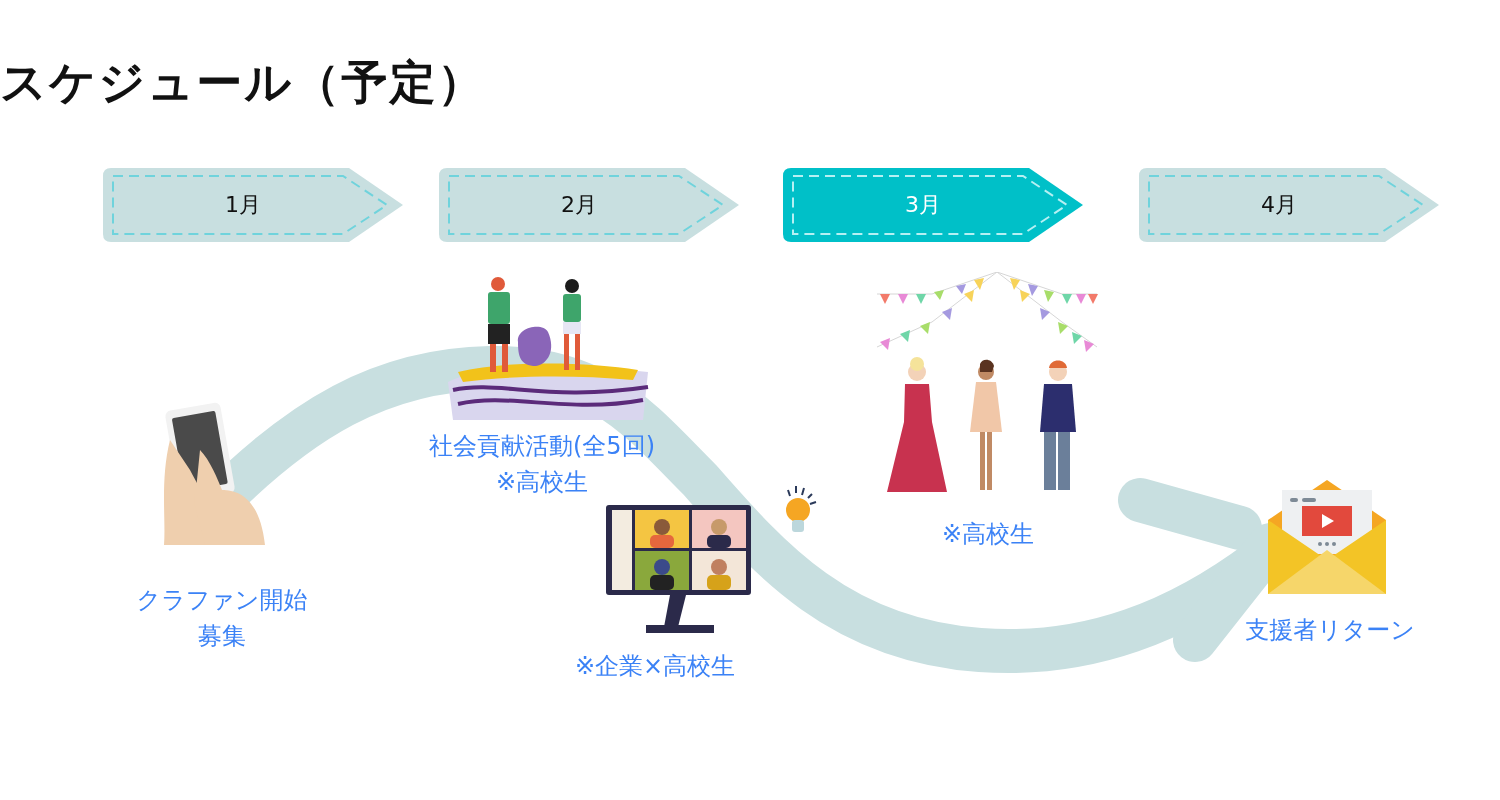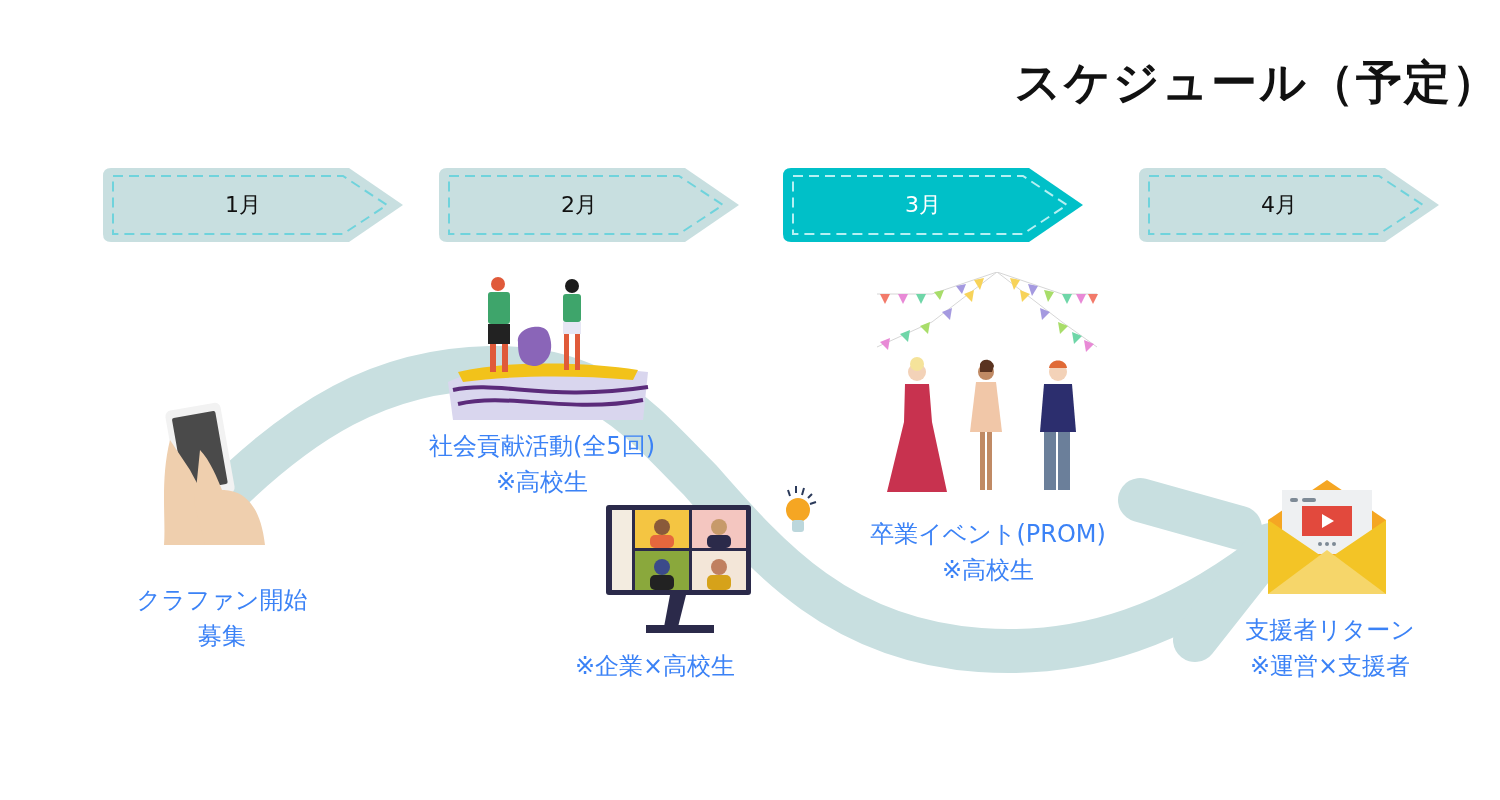--- a/index.html
+++ b/index.html
@@ -1,18 +1,18 @@
 <!DOCTYPE html>
 <html><head>
 <meta charset="utf-8">
 <style>
   html, body { margin:0; padding:0; background:#ffffff; }
   body { width:1500px; height:800px; position:relative; overflow:hidden;
          font-family:"DejaVu Sans","Liberation Sans",sans-serif; color:#111; }
-  .title { position:absolute; left:0; top:52px; width:1500px; text-align:right;
+  .title { position:absolute; left:0; top:52px; width:1500px; text-align:left;
            font-size:46px; font-weight:bold; letter-spacing:2px; color:#111; }
   .month { position:absolute; top:168px; width:304px; height:74px;text-decoration:underline; }
   .month svg { position:absolute; left:0; top:0; }
   .month .label { position:absolute; left:0; top:0; width:280px; height:74px;
                   line-height:74px; text-align:center; font-size:22px; color:#111; }
   .month.active .label { color:#ffffff; }
   #road { position:absolute; left:0; top:0; }
   .caption { position:absolute; text-align:center; font-size:24px; line-height:36px; color:#3b82f6; white-space:nowrap; }
   .illu { position:absolute; }
 </style>
@@ -167,19 +167,17 @@
   <div>募集</div>
 </div>
 <div class="caption" style="left:402px;top:428px;width:280px">
   <div>社会貢献活動(全5回)</div>
   <div>※高校生</div>
 </div>
 <div class="caption" style="left:520px;top:648px;width:270px">
   <div>※企業×高校生</div>
 </div>
 <div class="caption" style="left:846px;top:516px;width:284px">
-  <div>卒業イベント(PROM)</div>
   <div>※高校生</div>
 </div>
 <div class="caption" style="left:1180px;top:612px;width:300px">
   <div>支援者リターン</div>
-  <div>※運営×支援者</div>
 </div>
 
 </body></html>

